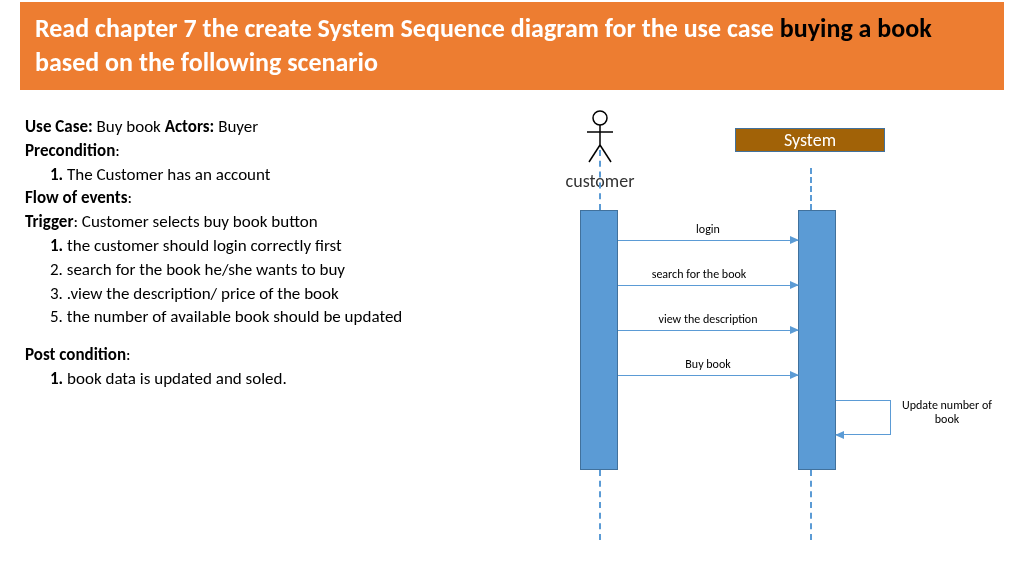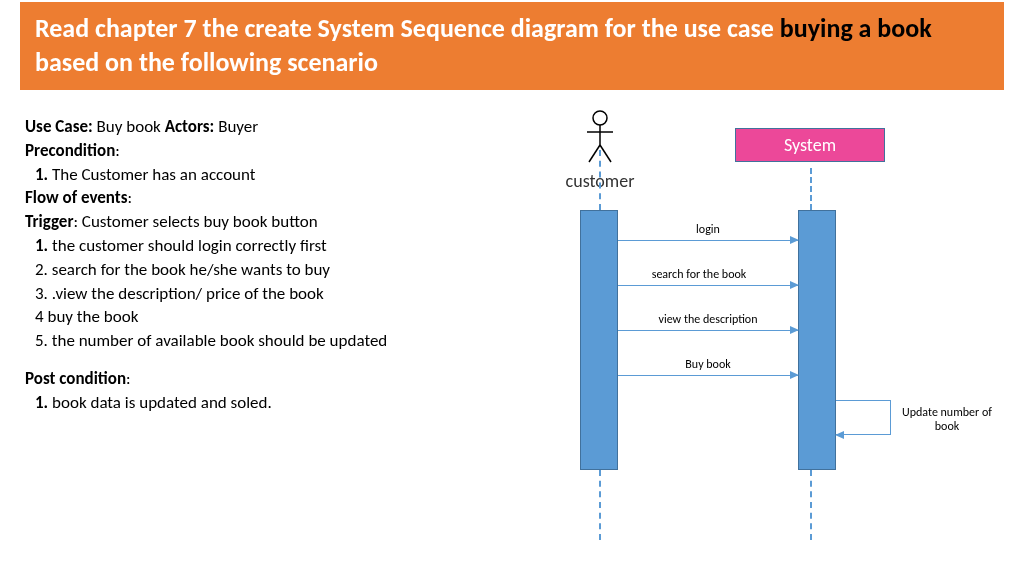--- a/index.html
+++ b/index.html
@@ -24,21 +24,21 @@
   .content {
     position: absolute;
     left: 25px;
     top: 115px;
     width: 480px;
     font-size: 17px;
     line-height: 1.4;
     color: #000;
   }
   .content .label { font-weight: bold; }
-  .content .indent { margin-left: 10px; }
+  .content .indent { margin-left: 25px; }
   .diagram {
     position: absolute;
     left: 530px;
     top: 110px;
     width: 480px;
     height: 450px;
   }
   .stick {
     position: absolute;
     left: 50px;
@@ -54,22 +54,22 @@
     font-size: 18px;
     color: #333;
     width: 100px;
     text-align: center;
   }
   .system-box {
     position: absolute;
     left: 205px;
     top: 18px;
     width: 150px;
-    height: 34px;
-    background: #ec4899;
+    height: 24px;
+    background: #a16207;
     border: 1px solid #41719c;
     color: #fff;
     font-size: 18px;
     display: flex;
     align-items: center;
     justify-content: center;
   }
   .lifeline {
     position: absolute;
     border-left: 2px dashed #5b9bd5;
@@ -134,21 +134,20 @@
   <div>
     <span class="label">Use Case:</span><span> Buy book </span><span class="label">Actors:</span><span> Buyer</span>
   </div>
   <div><span class="label">Precondition</span>:</div>
   <div class="indent"><span class="label">1.</span><span> The Customer has an account</span></div>
   <div><span class="label">Flow of events</span>:</div>
   <div><span class="label">Trigger</span><span>: Customer selects buy book button</span></div>
   <div class="indent"><span class="label">1.</span><span> the customer should login correctly first</span></div>
   <div class="indent">2. search for the book he/she wants to buy</div>
   <div class="indent">3. .view the description/ price of the book</div>
-  <div class="indent">4  buy the book</div>
   <div class="indent">5. the number of available book should be updated</div>
   <div style="height:14px"></div>
   <div><span class="label">Post condition</span>:</div>
   <div class="indent"><span class="label">1.</span><span> book data is updated and soled.</span></div>
 </div>
 
 <div class="diagram">
 
   <div class="stick">
     <svg width="34" height="56" viewBox="0 0 34 56">
@@ -179,15 +178,15 @@
   <div class="arrow" style="left:88px; top:175px; width:180px;"></div>
   <div class="msg-label" style="left:79px; top:157px;">search for the book</div>
 
   <div class="arrow" style="left:88px; top:220px; width:180px;"></div>
   <div class="msg-label" style="left:88px; top:202px;">view the description</div>
 
   <div class="arrow" style="left:88px; top:265px; width:180px;"></div>
   <div class="msg-label" style="left:88px; top:247px;">Buy book</div>
 
   <div class="self-loop" style="left:306px; top:290px; width:55px; height:35px;"></div>
-  <div class="self-label" style="left:362px; top:295px;">Update number of book</div>
+  <div class="self-label" style="left:362px; top:288px;">Update number of book</div>
 
 </div>
 
 </body></html>

